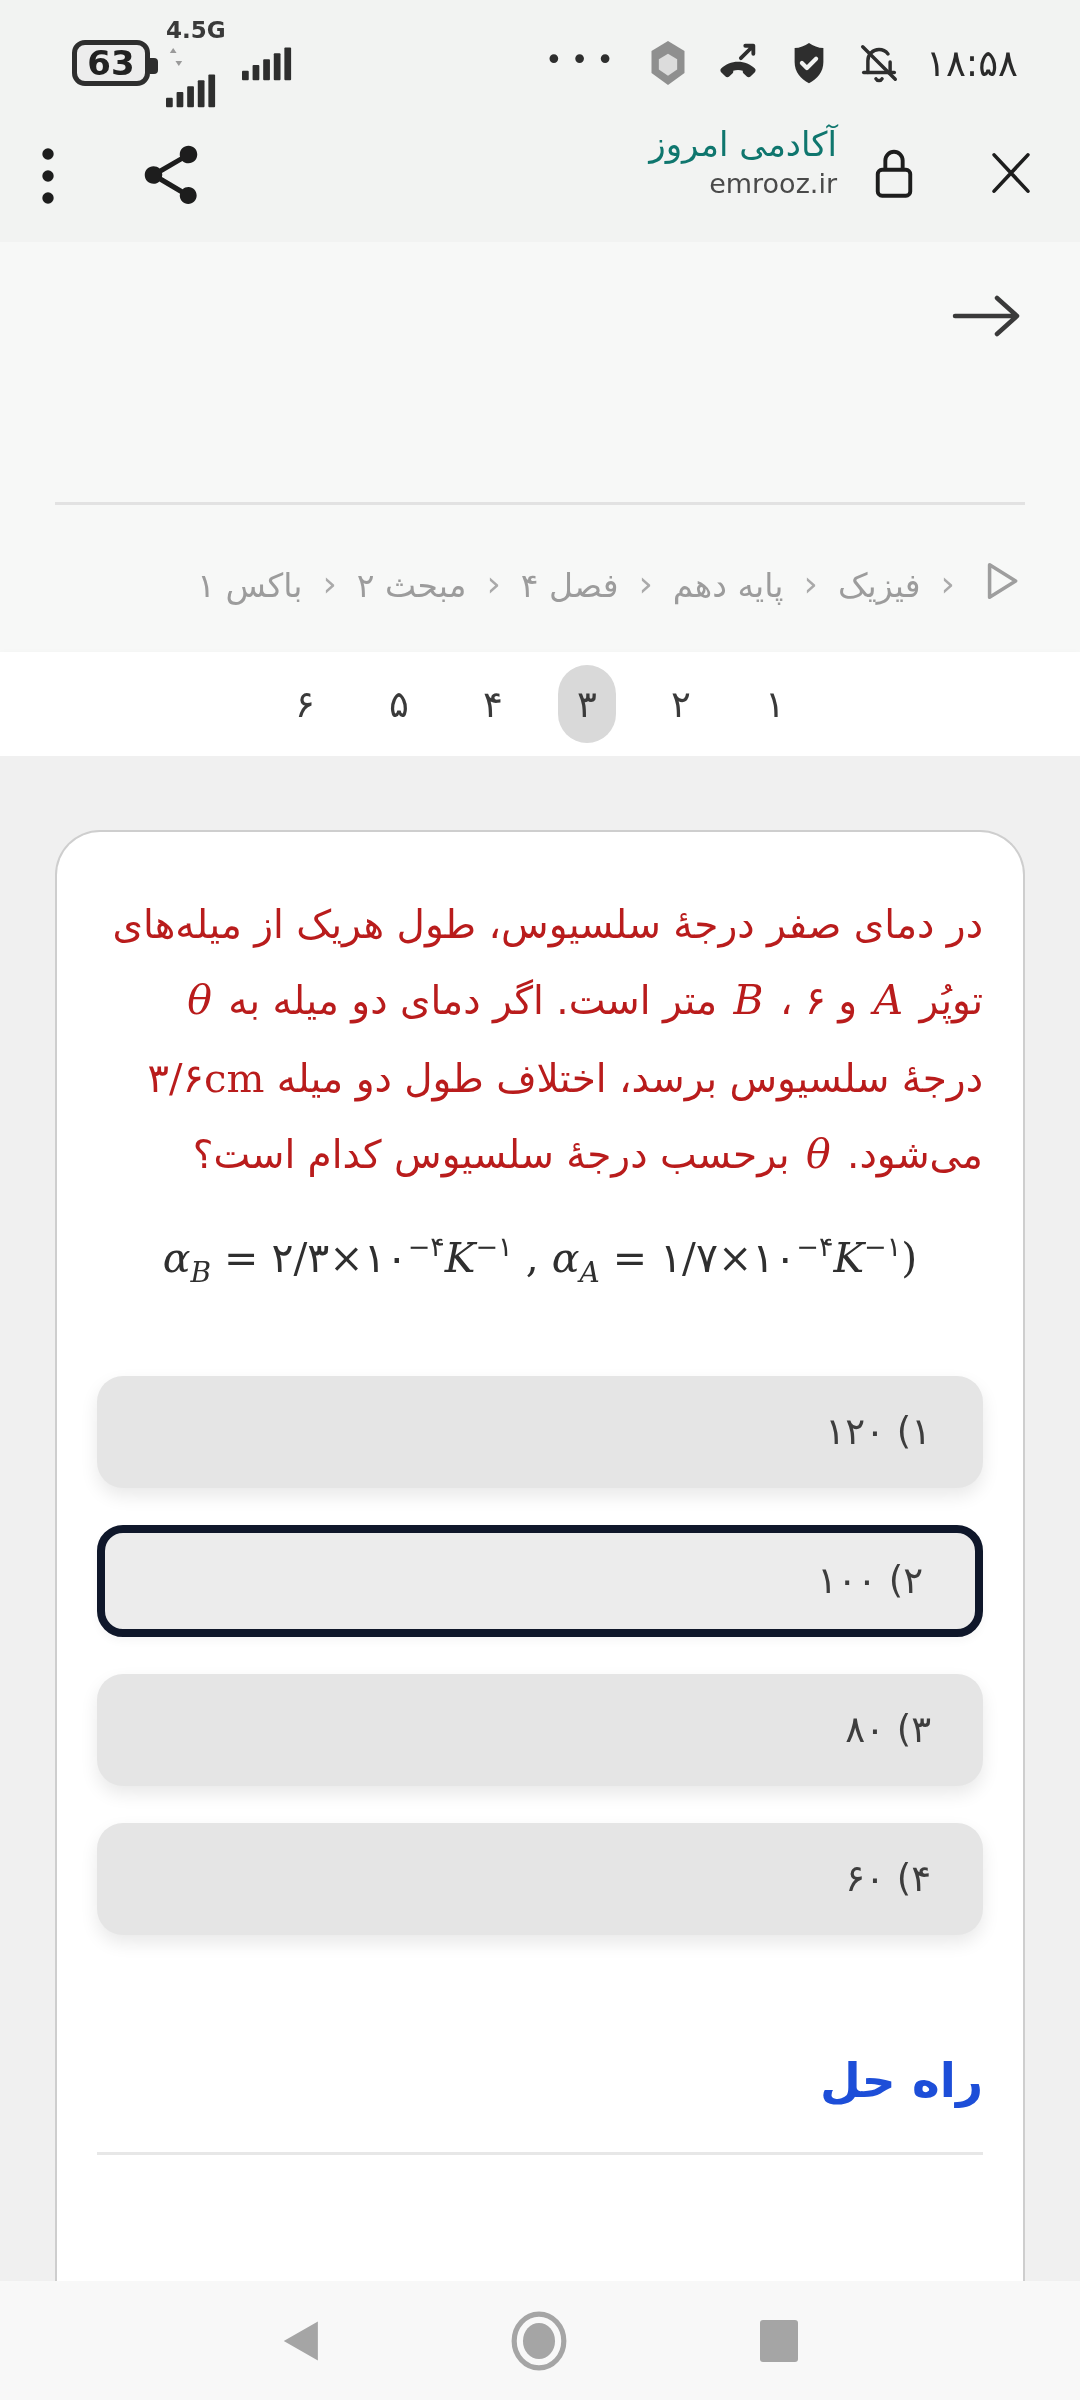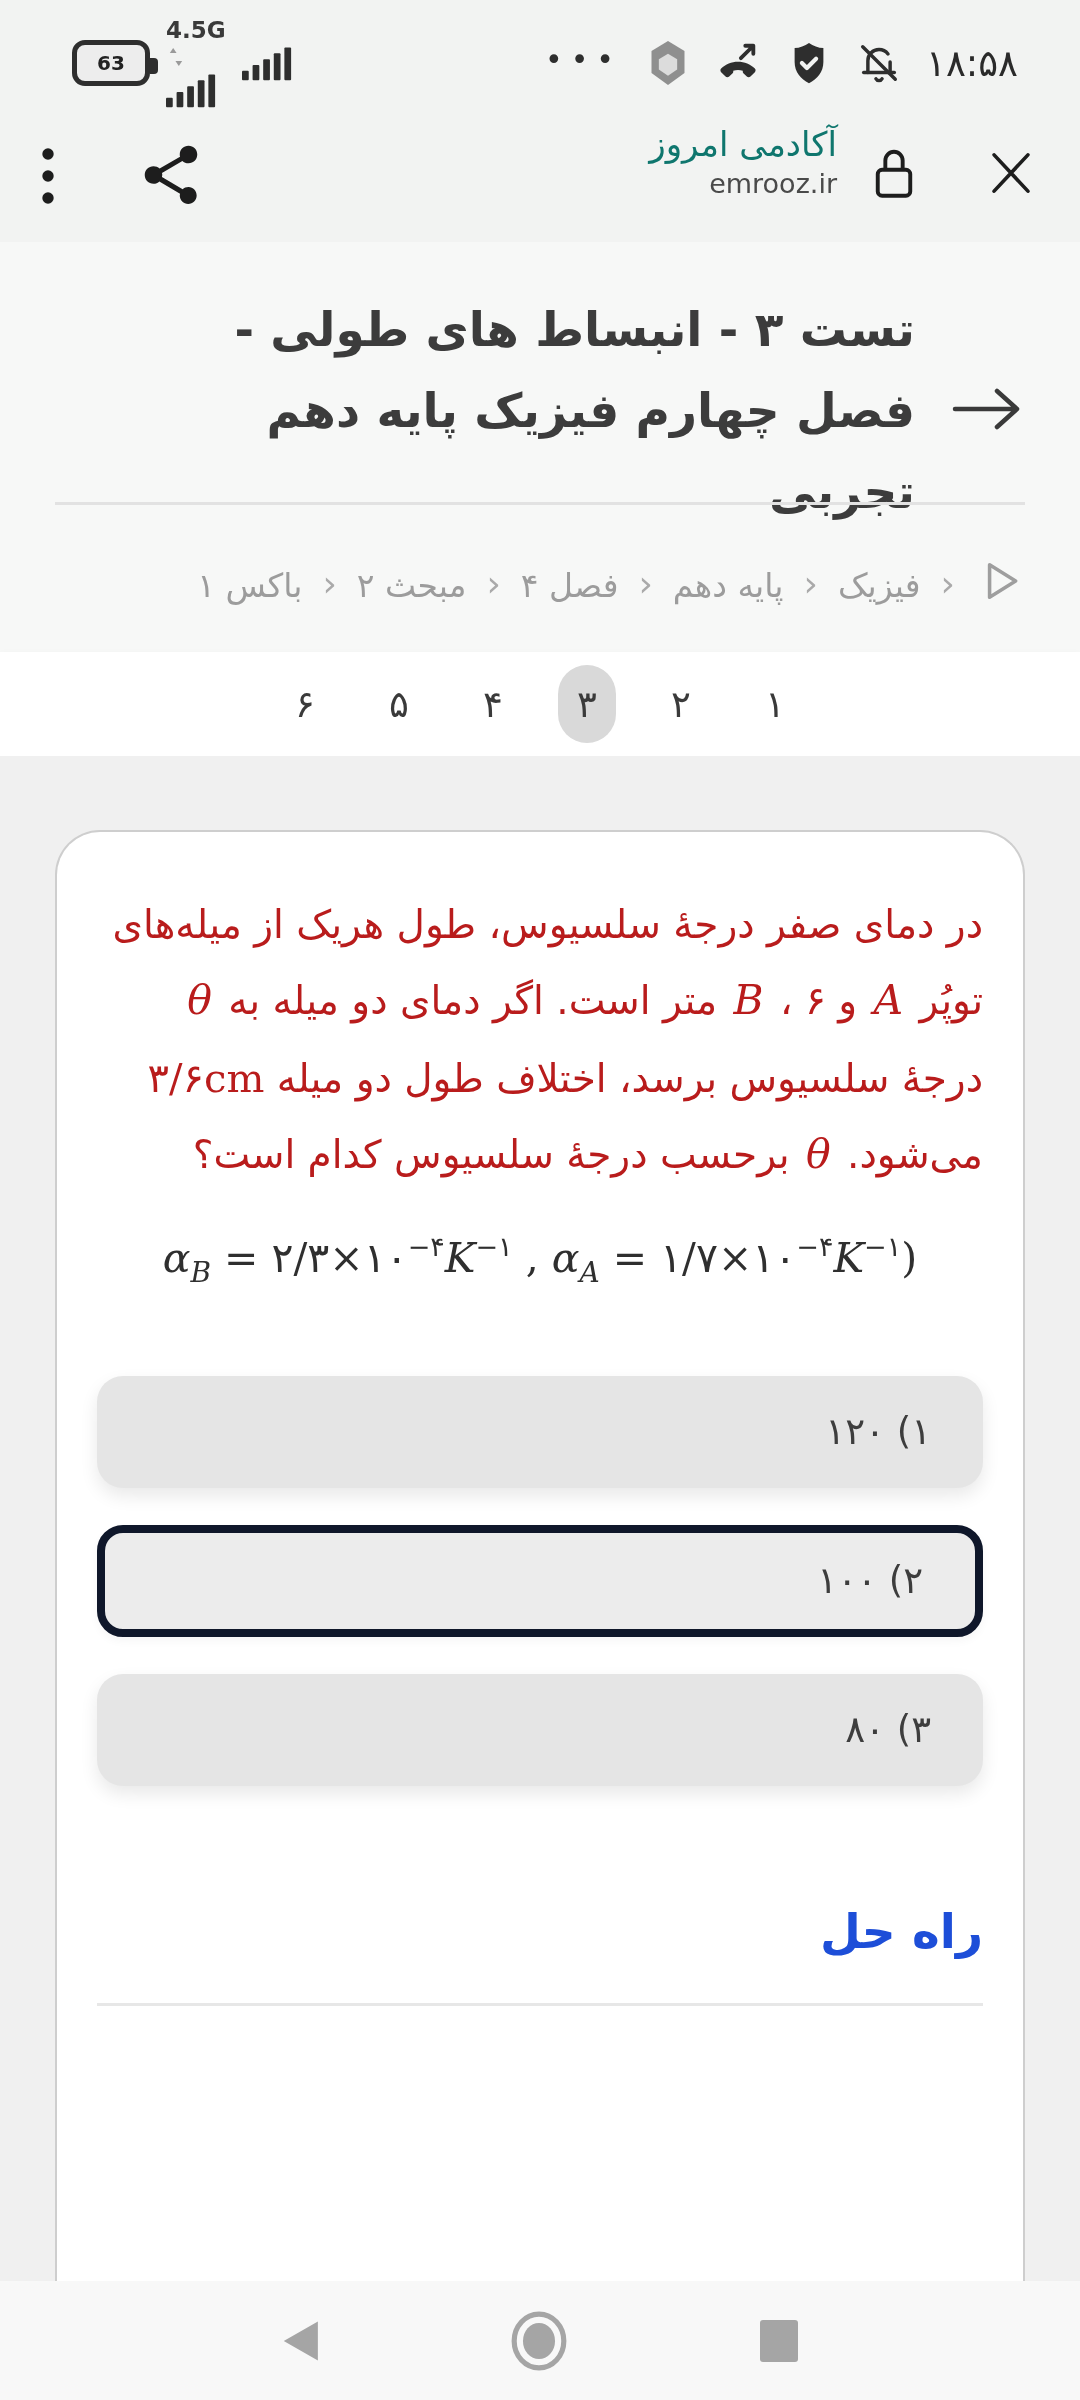--- a/index.html
+++ b/index.html
@@ -11,21 +11,21 @@
   }
   .phone { position: relative; width: 1080px; height: 2400px; overflow: hidden; }
 
   
   .top-chrome { position:absolute; top:0; left:0; right:0; height:242px; background:#f2f3f2; }
 
   .status-bar { position:absolute; top:0; left:0; right:0; height:112px;
     display:flex; justify-content:space-between; align-items:center; padding:14px 62px 0 72px; }
   .sb-left { display:flex; align-items:center; gap:16px; }
   .battery { position:relative; width:78px; height:46px; border:5px solid #2e2e2e; border-radius:13px;
-    display:flex; align-items:center; justify-content:center; font-size:20px; font-weight:600; color:#222; background:#ededed; }
+    display:flex; align-items:center; justify-content:center; font-size:34px; font-weight:600; color:#222; background:#ededed; }
   .battery::after { content:""; position:absolute; right:-13px; top:13px; width:8px; height:16px; background:#2e2e2e; border-radius:0 4px 4px 0; }
   .net-block { display:flex; align-items:flex-start; gap:6px;flex-direction:column; }
   .net-col { display:flex; flex-direction:column; align-items:flex-start; }
   .net-label { font-size:23px; font-weight:600; color:#3a3a3a; line-height:1; }
   .net-arrows { margin-top:6px; }
   .sb-right { display:flex; align-items:center; gap:24px; }
   .sb-dots { font-size:30px; letter-spacing:8px; color:#2e2e2e; line-height:1; padding-bottom:6px; }
   .sb-time { font-size:37px; color:#2a2a2a; }
 
   .ct-header { position:absolute; top:112px; left:0; right:0; height:130px; }
@@ -187,21 +187,20 @@
       <div class="close-btn">
         <svg width="58" height="58" viewBox="0 0 24 24">
           <path stroke="#1d1d1d" stroke-width="1.5" stroke-linecap="round" fill="none" d="M5 4.5l14 15M19 4.5l-14 15"></path>
         </svg>
       </div>
     </div>
   </div>
 
   <div class="title-section">
     <div class="title-row">
-      <h1 class="page-title">تست ۳ - انبساط های طولی - فصل چهارم فیزیک پایه دهم تجربی</h1>
       <div>
         <svg width="74" height="52" viewBox="0 0 74 52">
           <path d="M4 26h60M46 8l20 18-20 18" stroke="#3a3a3a" stroke-width="4.5" fill="none" stroke-linecap="round" stroke-linejoin="round"></path>
         </svg>
       </div>
     </div>
     <div class="title-divider"></div>
     <div class="breadcrumb">
       <span>
         <svg width="50" height="54" viewBox="0 0 24 24">
@@ -240,20 +239,23 @@
       <div class="options">
         <div class="option">
           <span>۱) ۱۲۰</span>
         </div>
         <div class="option selected">
           <span>۲) ۱۰۰</span>
         </div>
         <div class="option">
           <span>۳) ۸۰</span>
         </div>
+        <div class="option">
+          <span>۴) ۶۰</span>
+        </div>
       </div>
 
       <h2 class="solution-heading">راه حل</h2>
       <div class="solution-divider"></div>
 
     </div>
   </div>
 
   <div class="navbar">
     <div class="nav-btn">

